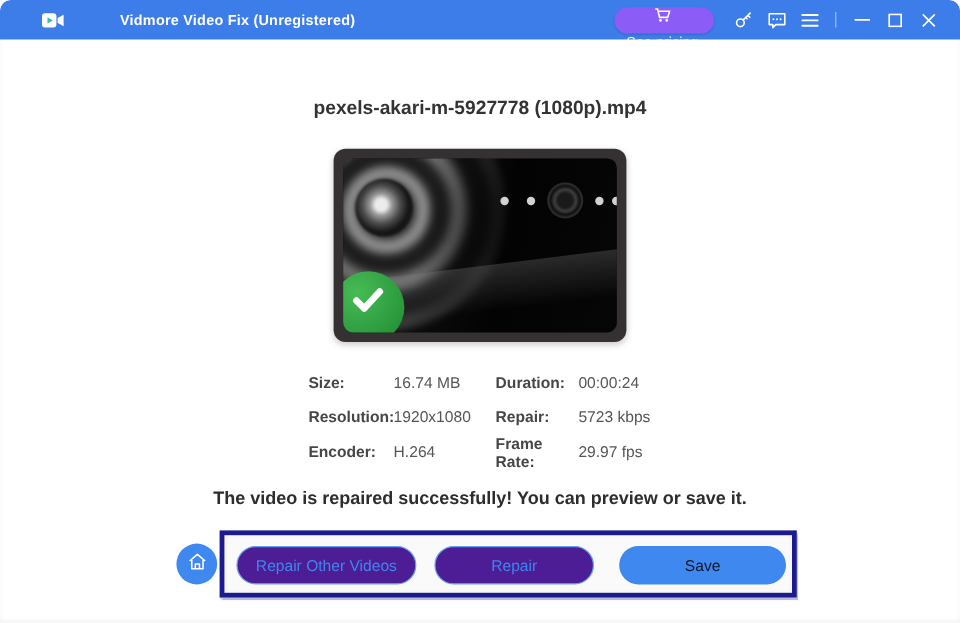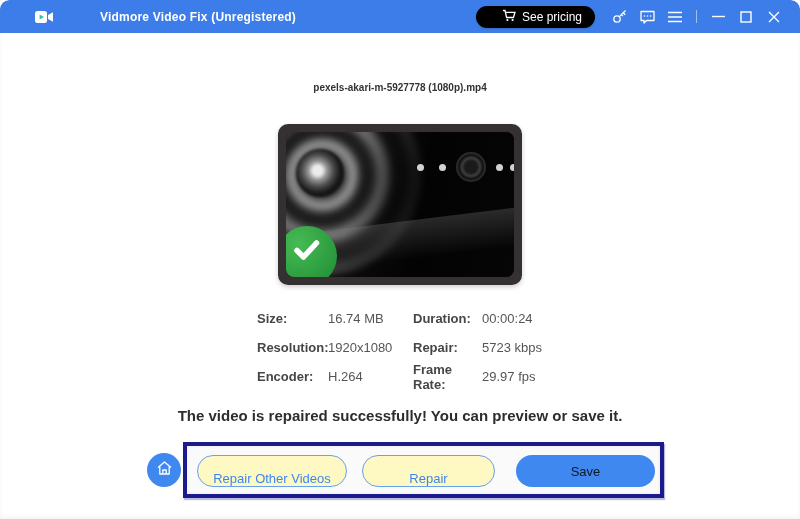--- a/index.html
+++ b/index.html
@@ -23,35 +23,36 @@
     background:#3c7de9;
     border-radius:9px 9px 0 0;
     display:flex; align-items:center;
     color:#fff;
     gap:36px;
   }
   .logo { margin-left:35px; display:flex; align-items:center; }
   .app-title { margin-left:10px; font-size:12px; font-weight:bold; letter-spacing:.2px; }
   .tb-right { margin-left:auto; display:flex; align-items:center; margin-right:12px; }
   .pricing-btn {
-    background:#000000; border-radius:12px; height:22px; padding:0 13px 0 26px;
+    background:#8b5cf6; border-radius:12px; height:22px; padding:0 13px 0 10px;
     display:flex; align-items:center; gap:6px;
     color:#fff; font-size:12px; margin-right:10px; cursor:pointer;
     box-shadow:0 1px 2px rgba(0,0,0,.15);
+    flex-direction:column;
   }
   .tb-icon {
     width:28px; height:24px; display:flex; align-items:center; justify-content:center;
     cursor:pointer;
   }
   .tb-divider { width:1px; height:13px; background:rgba(255,255,255,.5); margin:0 7px; }
 
   
   .filename {
     position:absolute; top:82px; left:0; right:0;
-    text-align:center; font-size:10px; font-weight:bold; color:#333;
+    text-align:center; font-size:16px; font-weight:bold; color:#333;
   }
 
   
   .thumb {
     position:absolute; left:278px; top:124px; width:244px; height:161px;
     background:#353132; border-radius:10px;
     box-shadow:0 2px 5px rgba(0,0,0,.2);
   }
   .thumb-img {
     position:absolute; left:8px; top:8px; right:8px; bottom:8px;
@@ -113,21 +114,21 @@
     position:absolute; left:183px; top:442px; width:481px; height:56px;
     border:4px solid #1b1b8e; box-sizing:border-box;
     background:#fafafa;
     box-shadow:1px 2px 1px rgba(27,27,142,.30), inset 0 0 4px rgba(0,0,0,.06);
   }
   .pill {
     position:absolute; top:455px; height:32px; border-radius:16px;
     display:flex; align-items:center; justify-content:center;
     font-size:13px; box-sizing:border-box; cursor:pointer;
   }
-  .pill-outline { background:#fef9c3; border:1px solid #66a1f1; color:#3e86ee;align-items:flex-end; }
+  .pill-outline { background:#4c1d95; border:1px solid #66a1f1; color:#3e86ee; }
   .pill-repair  { left:197px; width:150px; }
   .pill-preview { left:362px; width:133px; }
   .pill-save    { left:516px; width:139px; background:#3f88ef; color:#0f172a; }
 </style>
 </head>
 <body>
 
 <div class="window">
 
   <div class="titlebar">

